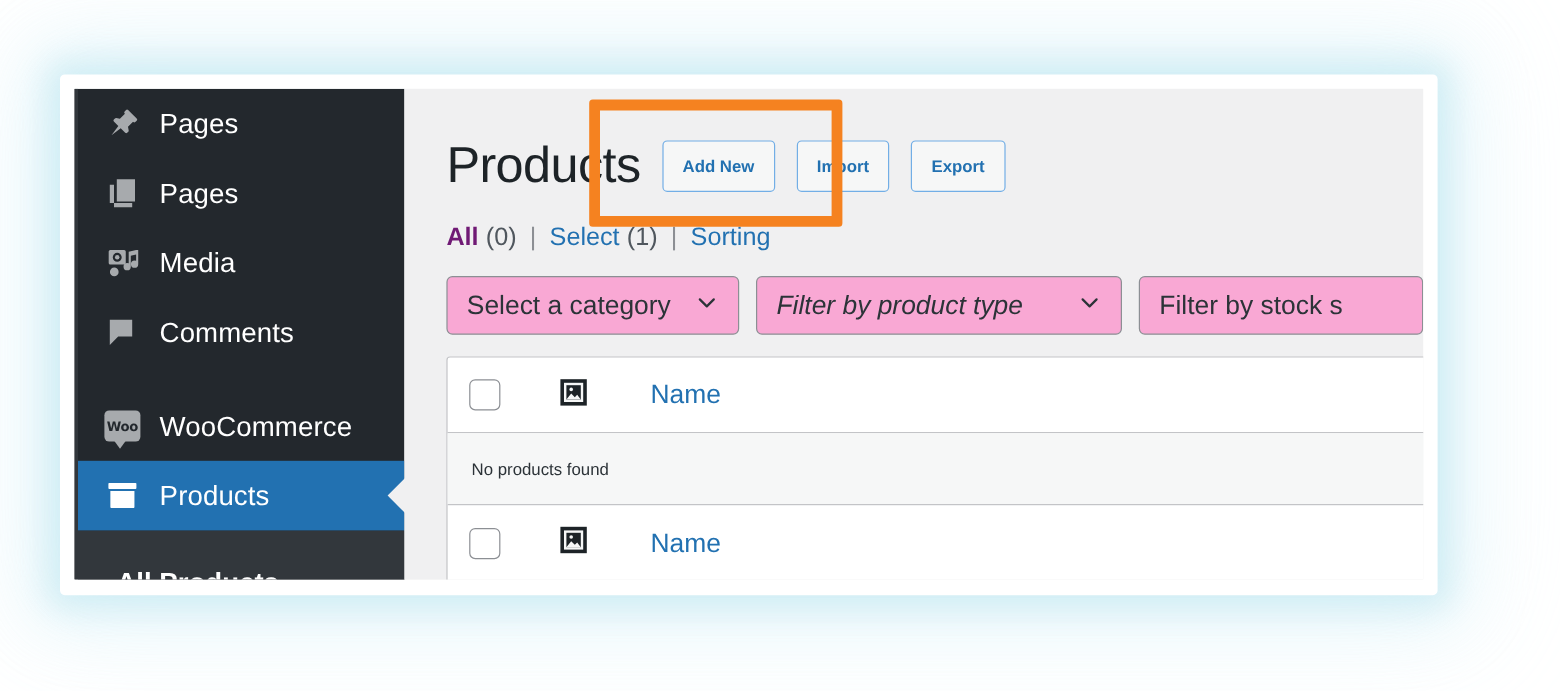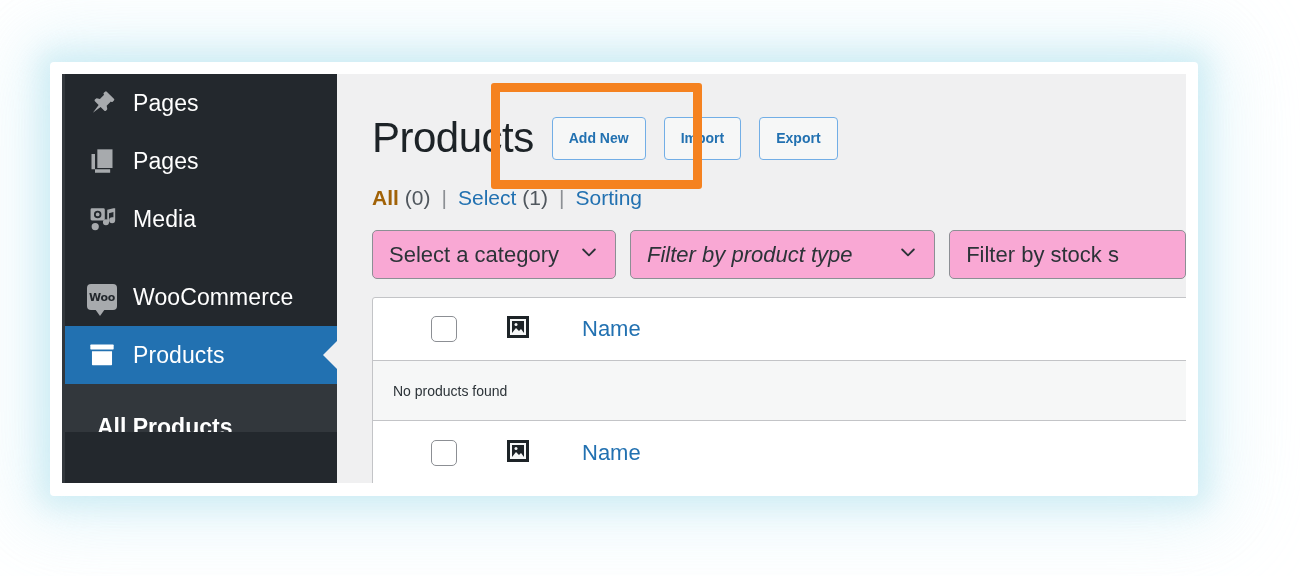--- a/index.html
+++ b/index.html
@@ -182,21 +182,21 @@
 
   .subsubsub {
     margin-top: 22px;
     font-size: 21px;
     color: #2271b1;
     display: flex;
     align-items: center;
     gap: 0px;
     white-space: nowrap;
   }
-  .subsubsub .strong { color: #a16207; font-weight: bold; }
+  .subsubsub .strong { color: #701a75; font-weight: bold; }
   .subsubsub .count  { color: #50575e; margin-left: 6px; }
   .subsubsub .sep    { color: #8c8f94; margin: 0 11px; }
   .subsubsub a { color: #2271b1; text-decoration: none; }
 
   .filters {
     margin-top: 20px;
     display: flex;
     gap: 14px;
   }
   .select-box {
@@ -227,21 +227,20 @@
     background: #ffffff;
     border: 1px solid #c3c4c7;
     border-radius: 3px 3px 0 0;
     width: 817px;
   }
   .trow {
     display: flex;
     align-items: center;
     height: 63px;
     border-bottom: 1px solid #c3c4c7;
-    padding-left: 40px;
   }
   .trow:last-child { border-bottom: none; }
   .trow .c-check {
     width: 62px;
     display: flex;
     align-items: center;
     justify-content: center;
     flex: 0 0 62px;
   }
   .trow .c-img {
@@ -322,20 +321,28 @@
           <svg class="icon-svg" width="28" height="28" viewBox="0 0 24 24" fill="#a7aaad">
             <path d="M13.2 2.8H3.4a1.2 1.2 0 0 0-1.2 1.2v8.1a1.2 1.2 0 0 0 1.2 1.2h9.8a1.2 1.2 0 0 0 1.2-1.2V4a1.2 1.2 0 0 0-1.2-1.2zM8.3 11.3a3.2 3.2 0 1 1 0-6.4 3.2 3.2 0 0 1 0 6.4z"></path>
             <circle cx="8.3" cy="8.1" r="1.6"></circle>
             <path d="M21.8 2.8l-5.3 1.3v8.3a2.9 2.9 0 0 0-1.1-.2 2.6 2.6 0 1 0 2.6 2.6V7l3.8-.9v4.5a2.9 2.9 0 0 0-1.1-.2 2.6 2.6 0 1 0 2.6 2.6V2.8h-1.5z"></path>
             <path d="M6.2 15.4a3.1 3.1 0 1 0 0 6.2 3.1 3.1 0 0 0 0-6.2z"></path>
           </svg>
         </span>
         <span class="mi-label">Media</span>
       </div>
 
+      <div class="menu-item">
+        <span class="mi-icon">
+          <svg class="icon-svg" width="28" height="28" viewBox="0 0 24 24" fill="#a7aaad">
+            <path d="M3 3h16v12H9l-6 6V3z"></path>
+          </svg>
+        </span>
+        <span class="mi-label">Comments</span>
+      </div>
 
       <div class="menu-gap"></div>
 
       <div class="menu-item">
         <span class="mi-icon">
           <span class="woo-badge">
               <span>Woo</span>
             </span>
         </span>
         <span class="mi-label">WooCommerce</span>

